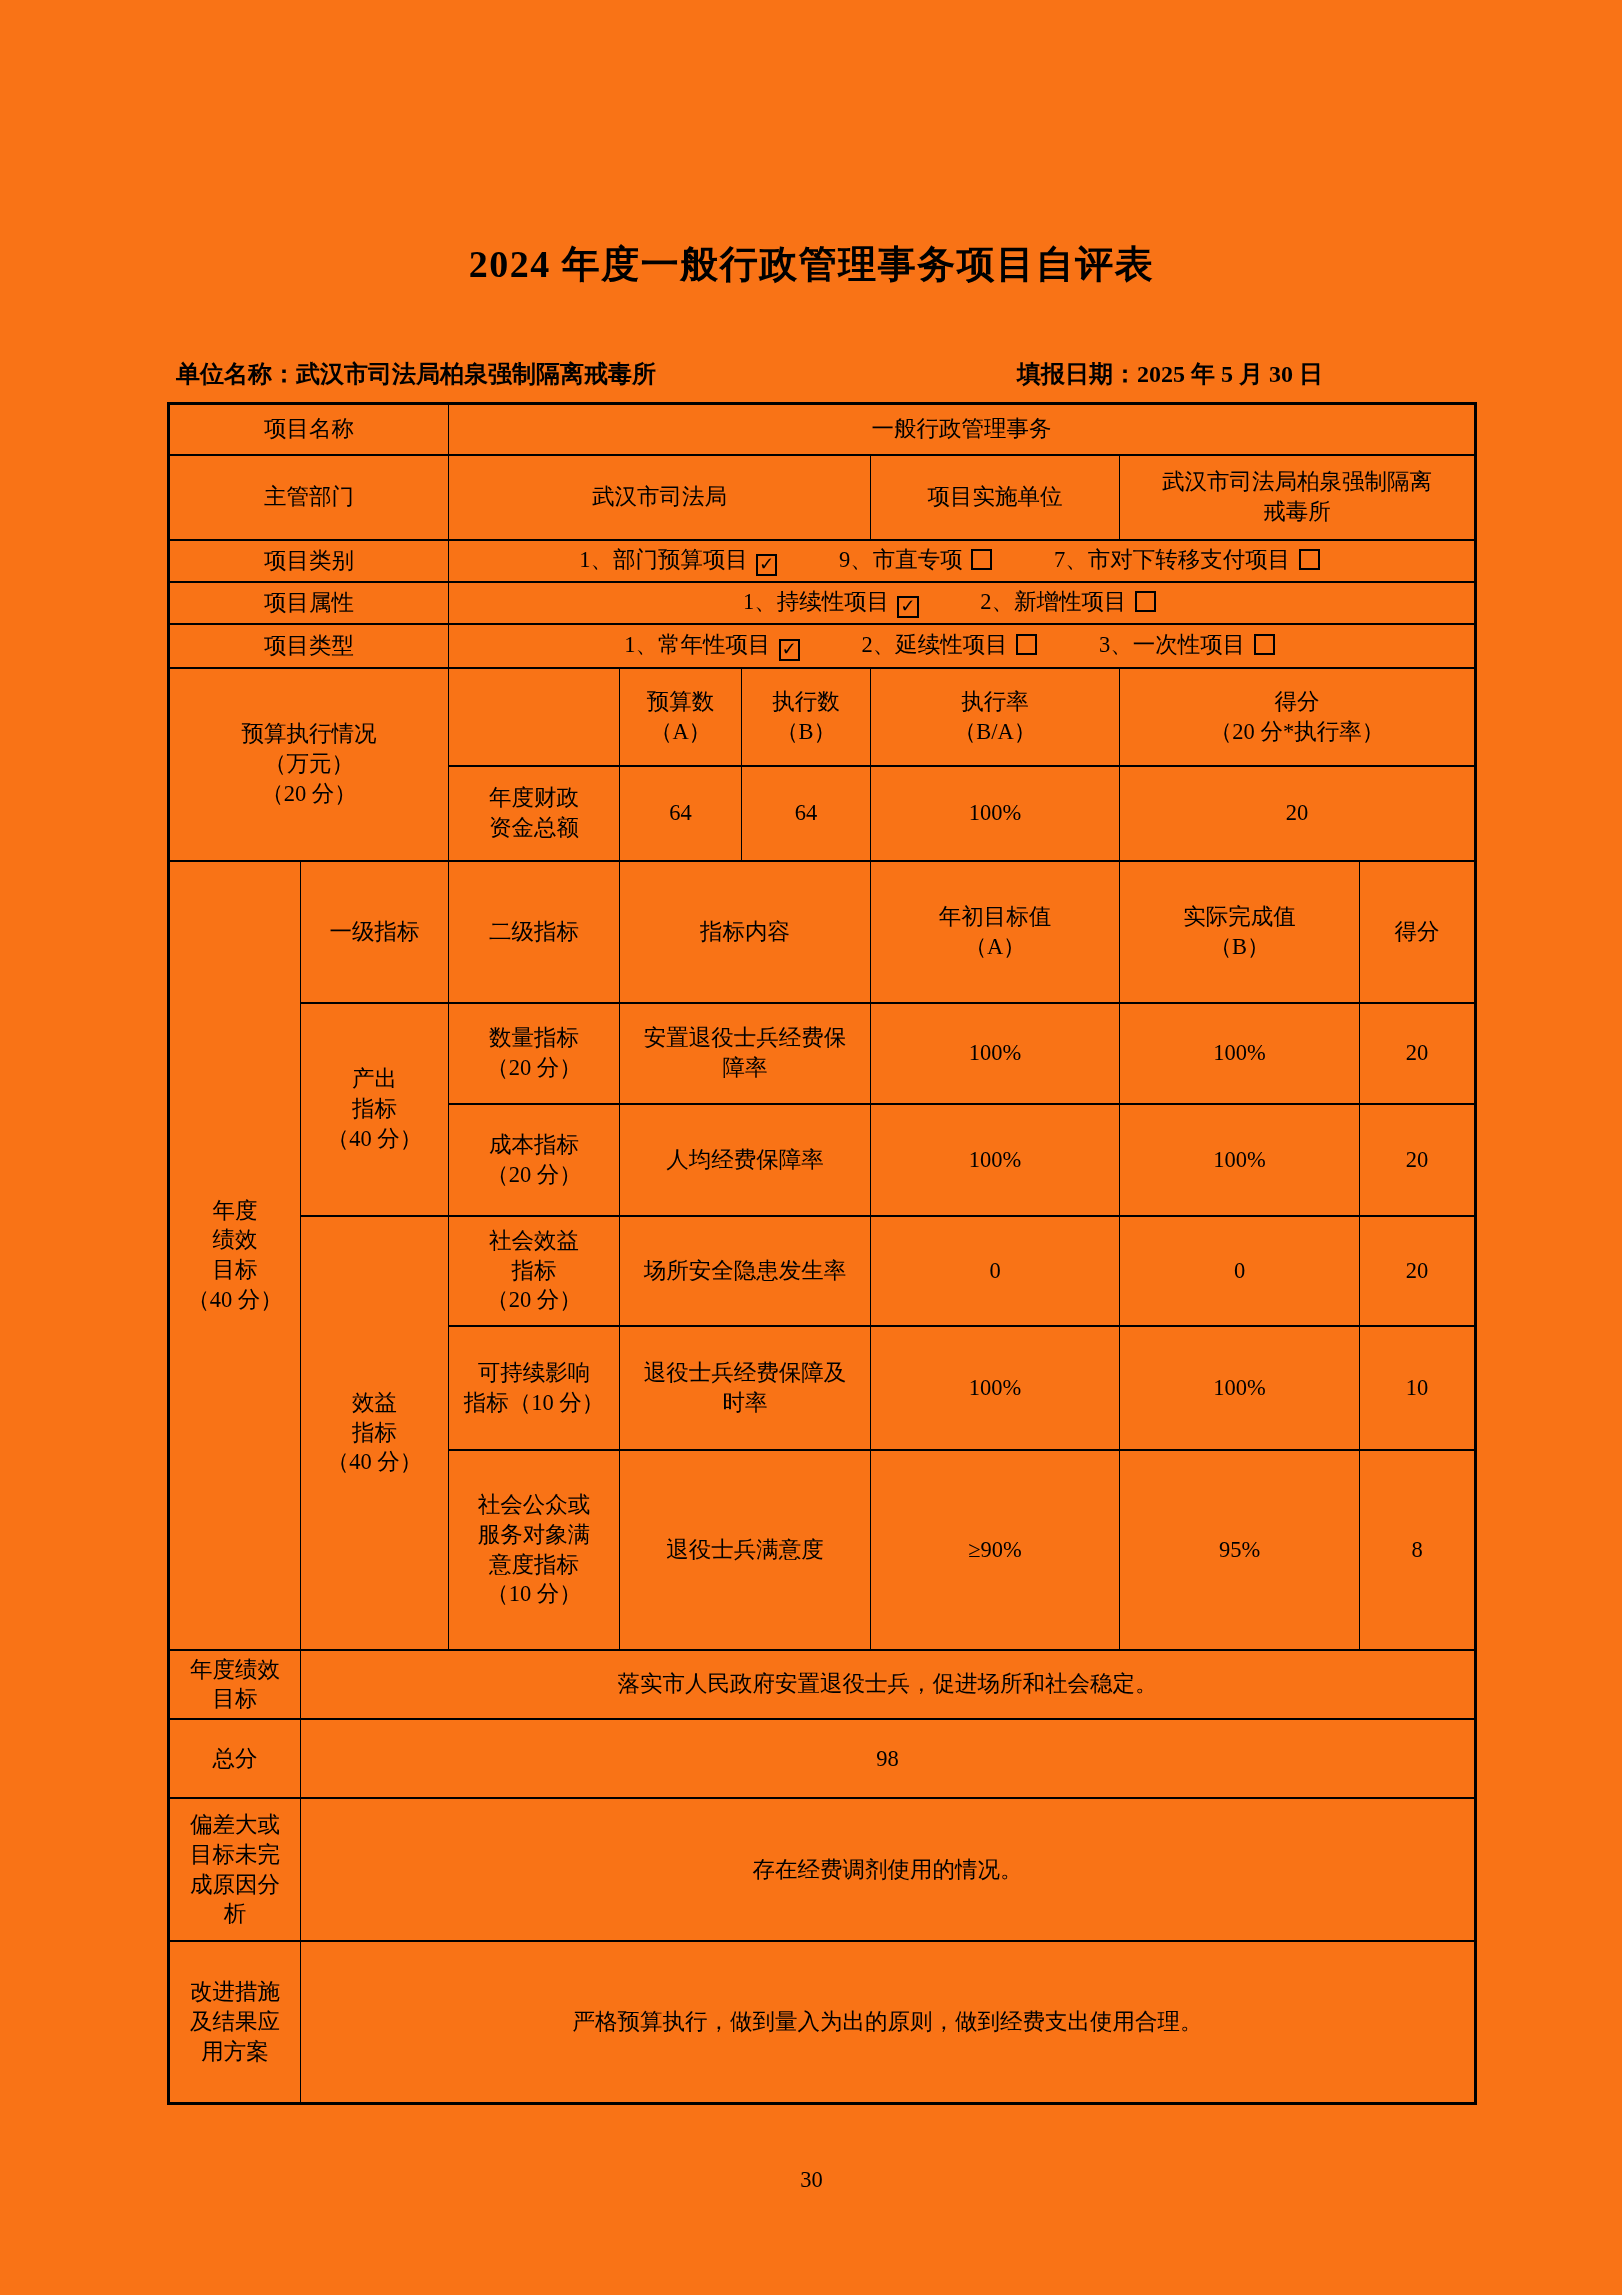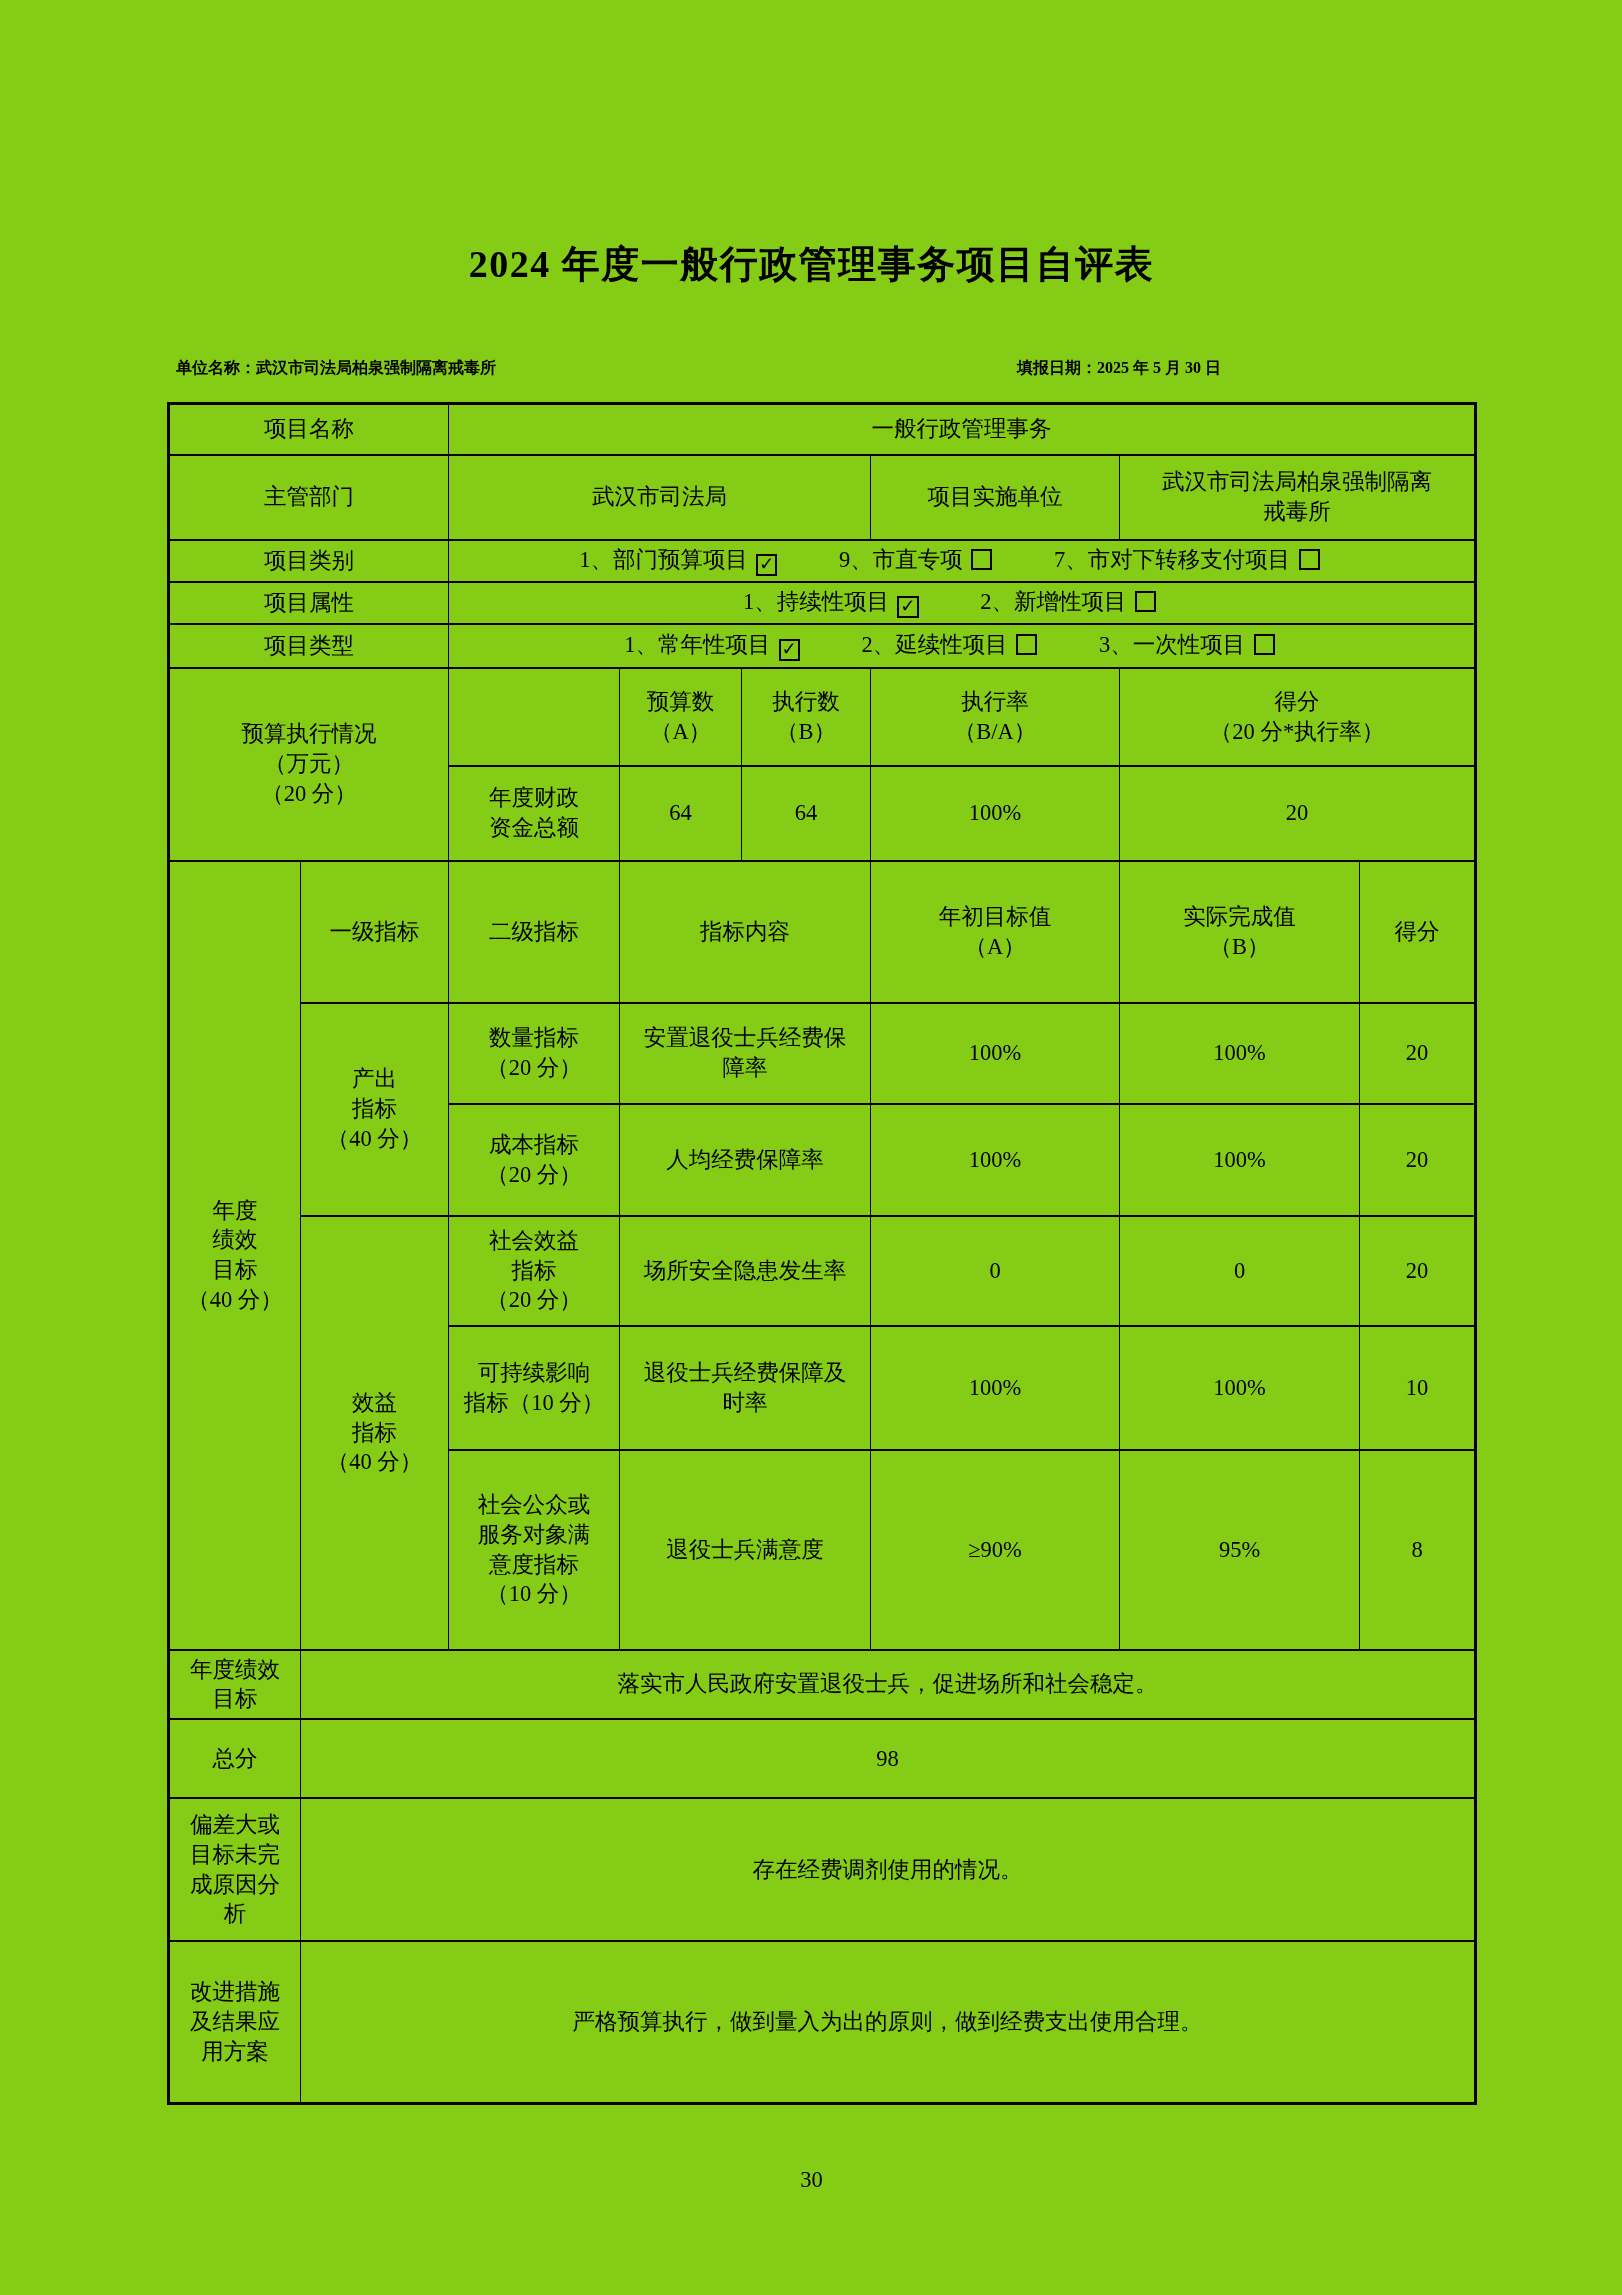--- a/index.html
+++ b/index.html
@@ -1,31 +1,31 @@
 <!DOCTYPE html>
 <html style="font-size:8.2px"><head>
 <meta charset="utf-8">
 <style>
   html,body{margin:0;padding:0;background:#888;}
   .page{
     position:relative;
     width:1623px;height:2295px;
-    background:#84cc16;
+    background:#f97316;
     font-family:"Liberation Serif","DejaVu Serif",serif;
     color:#000;
     overflow:hidden;
   }
   .title{
     position:absolute;top:239px;left:0;width:100%;
     text-align:center;
     font-size:38px;font-weight:bold;letter-spacing:1.5px;
   }
   .info-line{
     position:absolute;top:358px;left:176px;width:1299px;height:31px;
-    font-size:16px;font-weight:bold;
+    font-size:24px;font-weight:bold;
   }
   .info-line .unit{position:absolute;left:0;top:0;}
   .info-line .date{position:absolute;left:841px;top:0;}
   table.form{
     position:absolute;left:167px;top:402px;
     width:1307px;
     border-collapse:collapse;
     table-layout:fixed;
     border:3.1px solid #000;
     font-size:22.5px;

